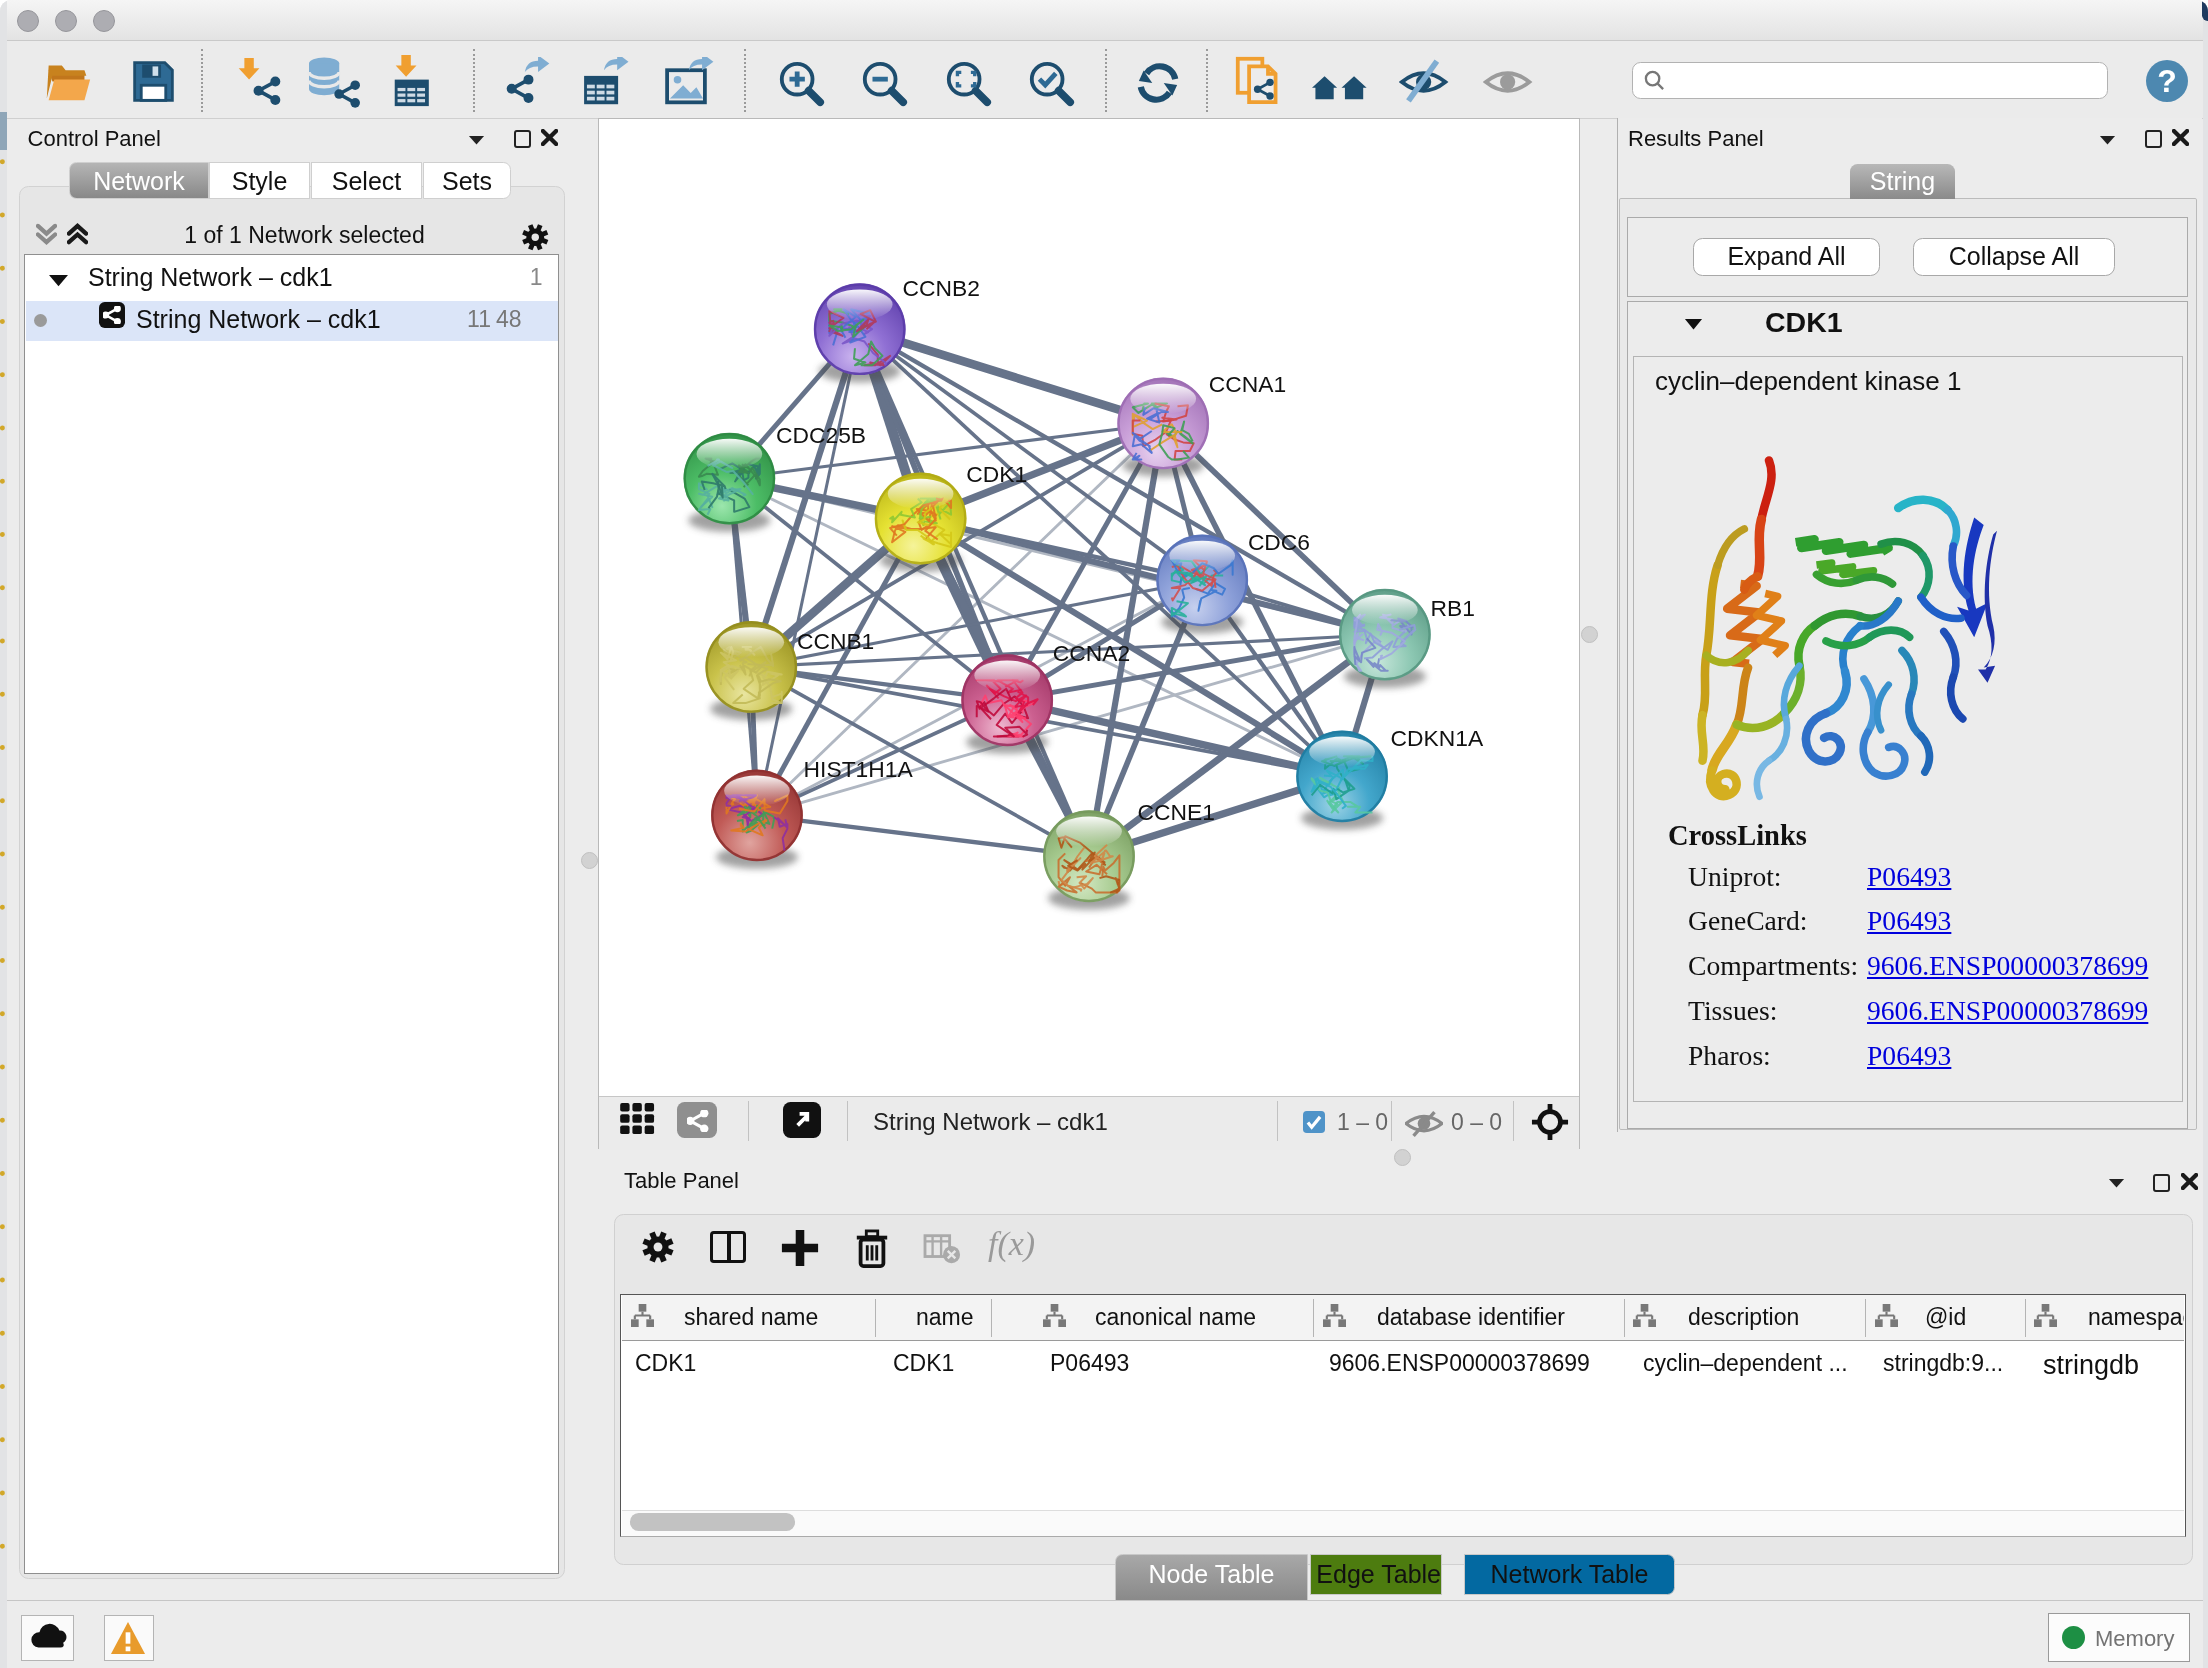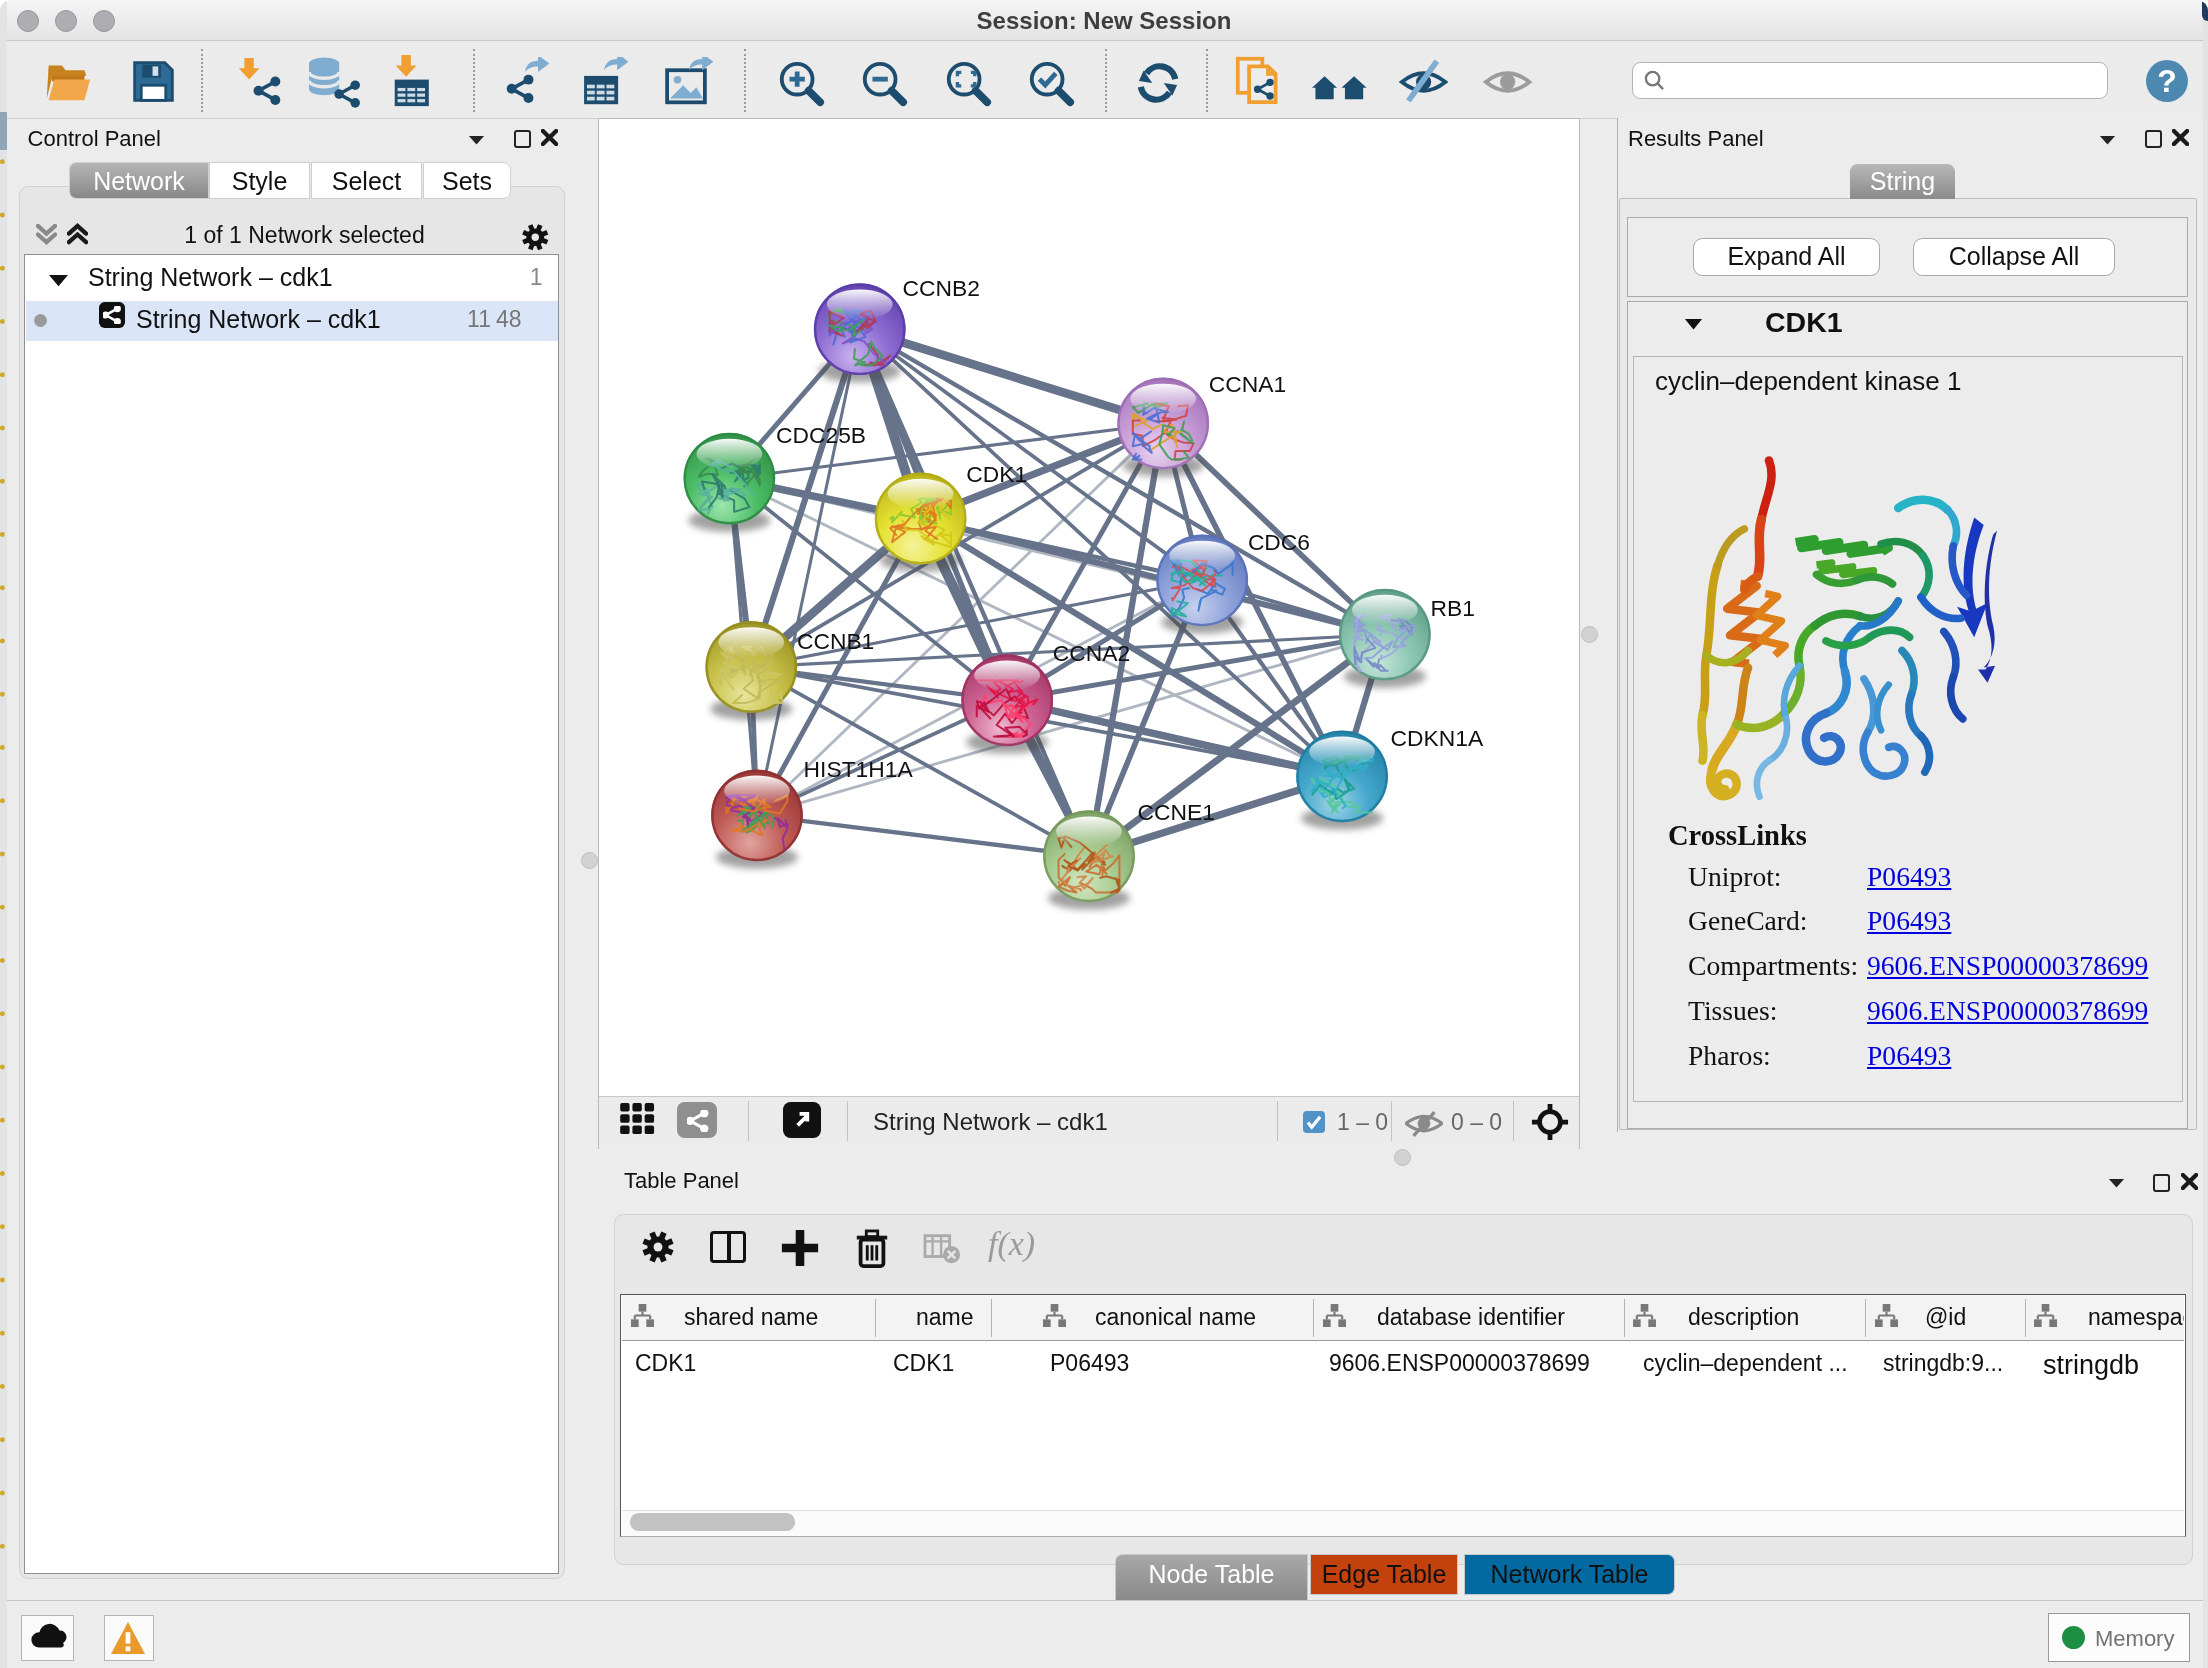--- a/index.html
+++ b/index.html
@@ -2,21 +2,20 @@
 <html style="font-size:15px"><head><meta charset="utf-8"><style>
 *{margin:0;padding:0}
 body{width:2208px;height:1668px;font-family:"Liberation Sans",sans-serif;background:#fff;overflow:hidden}
 .win{position:absolute;left:0;top:0;width:2208px;height:1668px;background:#ececec;border-radius:11.4px 11.4px 0 0;overflow:hidden}
 </style></head><body>
 <div class="win">
 <div style="position:absolute;left:0;top:0;width:2208px;height:40px;background:linear-gradient(#f5f5f5,#e3e3e3);border-bottom:1px solid #c9c9c9"></div>
 <div style="position:absolute;left:17px;top:9.5px;width:22px;height:22px;border-radius:50%;background:#adadb2;border:1px solid #96969b;box-sizing:border-box"></div>
 <div style="position:absolute;left:55px;top:9.5px;width:22px;height:22px;border-radius:50%;background:#adadb2;border:1px solid #96969b;box-sizing:border-box"></div>
 <div style="position:absolute;left:93px;top:9.5px;width:22px;height:22px;border-radius:50%;background:#adadb2;border:1px solid #96969b;box-sizing:border-box"></div>
-<div style="position:absolute;left:0;top:6.7px;width:2208px;text-align:center;font-size:24px;font-weight:600;color:#3e3e3e">Session: New Session</div>
 <div style="position:absolute;left:0;top:41px;width:2208px;height:77px;background:#ebebeb;border-bottom:1px solid #cfcfcf"></div>
 <div style="position:absolute;left:201px;top:49px;height:63px;width:0;border-left:2.9px dotted #9a9a9a"></div>
     <div style="position:absolute;left:473px;top:49px;height:63px;width:0;border-left:2.9px dotted #9a9a9a"></div>
     <div style="position:absolute;left:744px;top:49px;height:63px;width:0;border-left:2.9px dotted #9a9a9a"></div>
     <div style="position:absolute;left:1105px;top:49px;height:63px;width:0;border-left:2.9px dotted #9a9a9a"></div>
     <div style="position:absolute;left:1206px;top:49px;height:63px;width:0;border-left:2.9px dotted #9a9a9a"></div>
     <svg style="position:absolute;left:43px;top:57px;" width="49" height="49" viewBox="0 0 52 52">
       <path d="M6 14 L20 14 L24 19 L44 19 L44 26 L10 26 Z" fill="#c1761c"></path>
 <path d="M4 44 L10 20 L46 20 L44 14 L24 14 L20 9 L6 9 Z" fill="#c8821e"></path>
 <path d="M12 24 L50 24 L44 46 L6 46 Z" fill="#f3a74b"></path>
@@ -721,21 +720,21 @@
     <div style="position:absolute;left:635px;top:1350px;font-size:23px;color:#111">CDK1</div>
     <div style="position:absolute;left:893px;top:1350px;font-size:23px;color:#111">CDK1</div>
     <div style="position:absolute;left:1050px;top:1350px;font-size:23px;color:#111">P06493</div>
     <div style="position:absolute;left:1329px;top:1350px;font-size:23px;color:#111">9606.ENSP00000378699</div>
     <div style="position:absolute;left:1643px;top:1350px;font-size:23px;color:#111">cyclin–dependent ...</div>
     <div style="position:absolute;left:1883px;top:1350px;font-size:23px;color:#111">stringdb:9...</div>
     <div style="position:absolute;left:2043px;top:1350px;font-size:27px;color:#111">stringdb</div>
     <div style="position:absolute;left:622px;top:1510px;width:1562px;height:25px;background:#fafafa;border-top:1px solid #ddd"></div>
     <div style="position:absolute;left:630px;top:1513px;width:165px;height:18px;background:#c2c2c2;border-radius:8.6px"></div>
     <div style="position:absolute;left:1115px;top:1554px;width:193px;height:58px;background:linear-gradient(#a8a8a8,#828282);color:#fff;border-radius:7.6px 0 0 7.6px;border:1px solid #c8c8c8;box-sizing:border-box;text-align:center;line-height:39px;font-size:25px">Node Table</div>
-    <div style="position:absolute;left:1310px;top:1554px;width:148px;height:41px;background:#c2410c;color:#111;border:1px solid #c8c8c8;box-sizing:border-box;text-align:center;line-height:39px;font-size:25px">Edge Table</div>
+    <div style="position:absolute;left:1310px;top:1554px;width:132px;height:41px;background:#4d7c0f;color:#111;border:1px solid #c8c8c8;box-sizing:border-box;text-align:right;line-height:39px;font-size:25px">Edge Table</div>
     <div style="position:absolute;left:1464px;top:1554px;width:211px;height:41px;background:#0369a1;color:#111;border-radius:0 7.6px 7.6px 0;border:1px solid #c8c8c8;box-sizing:border-box;text-align:center;line-height:39px;font-size:25px">Network Table</div>
 <div style="position:absolute;left:0px;top:1600px;width:2208px;height:68px;background:#ececec;border-top:1.9px solid #c6c6c6"></div>
     <div style="position:absolute;left:21px;top:1615px;width:53px;height:46px;background:#fafafa;border:1.9px solid #b4b4b4;box-sizing:border-box"></div>
     <svg style="position:absolute;left:26px;top:1619px;" width="44" height="38" viewBox="0 0 46 40">
       <path d="M13 30 a8 8 0 0 1 1 -16 a11 11 0 0 1 21 -2 a7 7 0 0 1 4 13 q2 5 -3 5 z" fill="#111"></path>
     </svg>
     <div style="position:absolute;left:104px;top:1615px;width:50px;height:46px;background:#fafafa;border:1.9px solid #b4b4b4;box-sizing:border-box"></div>
     <svg style="position:absolute;left:109px;top:1620px;" width="38" height="36" viewBox="0 0 40 38">
       <path d="M20 2 L38 36 H2 Z" fill="#e89b2c"></path>
       <rect x="17.5" y="13" width="5" height="12" fill="#fff"></rect>

